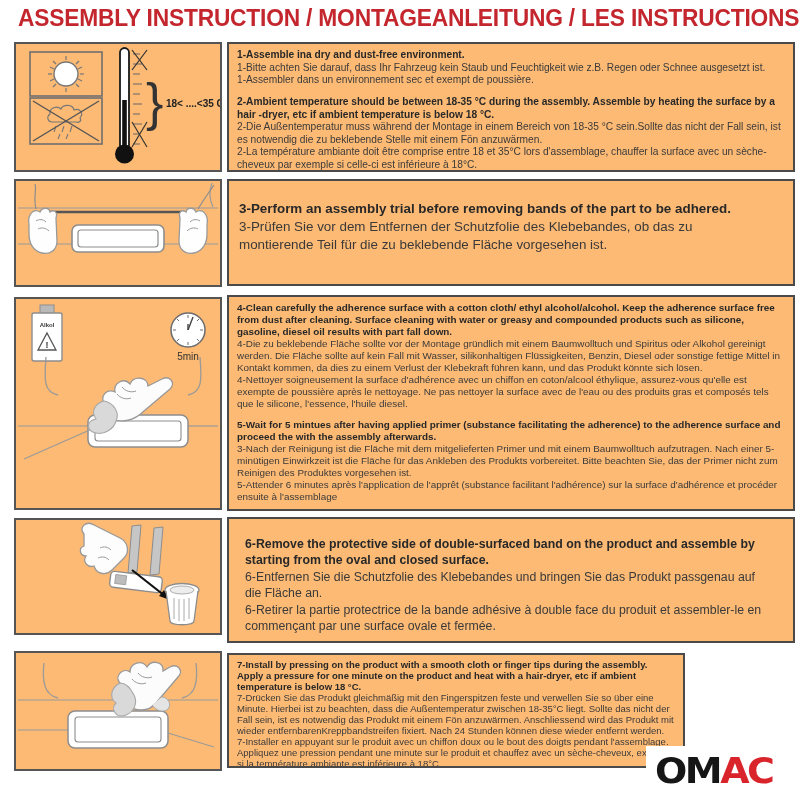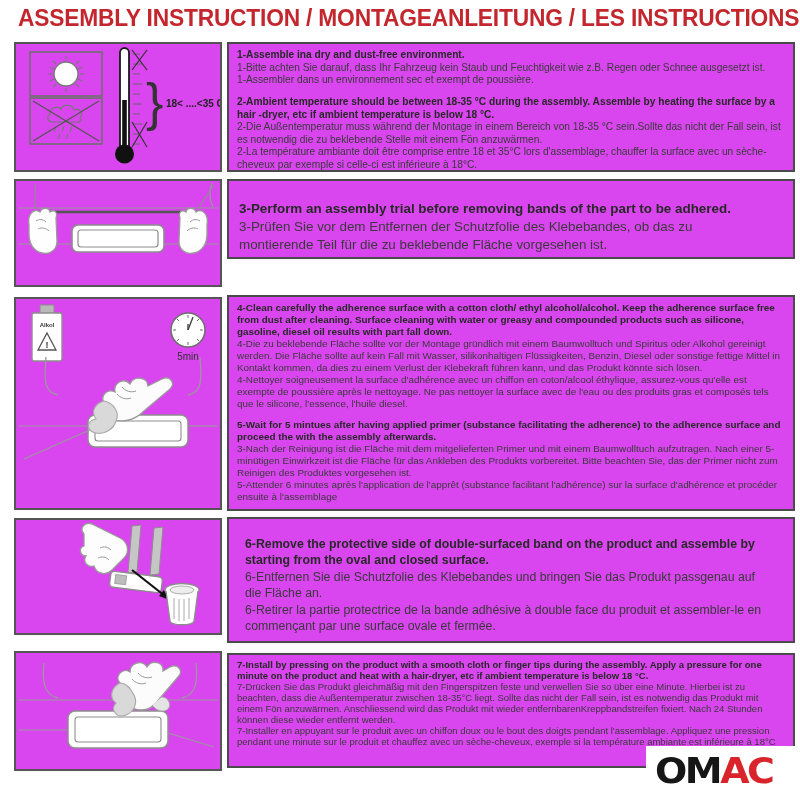--- a/index.html
+++ b/index.html
@@ -1,21 +1,21 @@
 <!DOCTYPE html>
 <html><head>
 <meta charset="utf-8">
 <style>
   html,body{margin:0;padding:0;background:#ffffff;}
   .page{position:relative;width:800px;height:800px;background:#ffffff;overflow:hidden;
         font-family:"Liberation Sans","DejaVu Sans",sans-serif;}
   .header{position:absolute;left:18px;top:5px;width:770px;
           font-size:23px;font-weight:800;color:#c4262e;letter-spacing:-0.2px;
           transform:scaleX(0.99);transform-origin:left;white-space:nowrap;}
-  .cell{position:absolute;background:#d946ef;border:2px solid #4a4a4a;box-sizing:border-box;overflow:hidden;}
+  .cell{position:absolute;background:#fdba74;border:2px solid #4a4a4a;box-sizing:border-box;overflow:hidden;}
   .cell.left{border-color:#555;}
   .txt p{margin:0;color:#3a3a3a;}
   .txt p.en{font-weight:700;color:#282828;}
   .gap{height:9px;}
   
   .r1{padding:5px 8px;font-size:10.2px;line-height:1.24;}
   .r2{padding:19px 10px 0 10px;font-size:13.4px;line-height:1.34;}
   .r2 p{max-width:516px;}
   .r3{padding:5px 8px;font-size:9.9px;line-height:1.21;}
   .r4{padding:17px 10px 0 16px;font-size:12.3px;line-height:1.34;}
@@ -125,21 +125,21 @@
         <path d="M13,44 C11,33 18,27 24,31 C26,26 33,26 34,31 C38,28 42,31 40,37 L41,60 C41,69 34,74 26,72 C17,70 13,62 13,53 Z" fill="#fefefe" stroke="#9a9a9a" stroke-width="1.3"></path>
         <path d="M20,40 C23,38 27,38 30,41 M22,48 C26,46 30,47 33,50" fill="none" stroke="#9a9a9a" stroke-width="1"></path>
       </g>
       <g>
         <path d="M191,44 C193,33 186,27 180,31 C178,26 171,26 170,31 C166,28 162,31 164,37 L163,60 C163,69 170,74 178,72 C187,70 191,62 191,53 Z" fill="#fefefe" stroke="#9a9a9a" stroke-width="1.3"></path>
         <path d="M184,40 C181,38 177,38 174,41 M182,48 C178,46 174,47 171,50" fill="none" stroke="#9a9a9a" stroke-width="1"></path>
       </g>
     </svg>
   </div>
 
-  <div class="cell txt r2" style="left:227px;top:179px;width:568px;height:80px;">
+  <div class="cell txt r2" style="left:227px;top:179px;width:568px;height:107px;">
     <p class="en">3-Perform an assembly trial before removing bands of the part to be adhered.</p>
     <p>3-Prüfen Sie vor dem Entfernen der Schutzfolie des Klebebandes, ob das zu montierende Teil für die zu beklebende Fläche vorgesehen ist.</p>
   </div>
 
   <div class="cell left" style="left:14px;top:297px;width:208px;height:213px;">
     <svg width="204" height="209" viewBox="0 0 204 209">
       <g>
         <rect x="24" y="6" width="14" height="9" fill="#b9b9b9" stroke="#8d8d8d" stroke-width="1"></rect>
         <rect x="16" y="14" width="30" height="48" rx="2" fill="#ffffff" stroke="#8d8d8d" stroke-width="1.4"></rect>
         <text x="31" y="28" font-size="6" font-weight="bold" fill="#3a3a3a" text-anchor="middle">Alkol</text>
@@ -232,21 +232,21 @@
       <line x1="152" y1="80" x2="198" y2="94" stroke="#9a9a9a" stroke-width="1.1"></line>
       <g>
         <path d="M108,42 C100,46 96,36 104,30 C98,24 106,14 114,19 C114,10 126,6 131,14 C136,6 148,9 147,18 L154,14 C162,10 168,18 162,24 L140,50 C132,60 118,58 112,52 Z" fill="#fcfcfc" stroke="#999" stroke-width="1.3"></path>
         <path d="M116,26 C119,30 125,32 130,30 M122,20 C125,24 131,26 136,24" fill="none" stroke="#999" stroke-width="1"></path>
         <path d="M104,30 C96,34 92,44 100,50 C94,56 100,66 110,62 C118,59 122,50 118,42 C114,34 110,30 104,30 Z" fill="#d9d9d9" stroke="#a8a8a8" stroke-width="1.1"></path>
         <path d="M136,52 C140,58 148,60 152,56 C156,52 152,44 146,44" fill="#e4e4e4" stroke="#a8a8a8" stroke-width="1"></path>
       </g>
     </svg>
   </div>
 
-  <div class="cell txt r5" style="left:227px;top:653px;width:568px;height:115px;">
+  <div class="cell txt r5" style="left:227px;top:653px;width:458px;height:115px;">
     <p class="en">7-Install by pressing on the product with a smooth cloth or finger tips during the assembly. Apply a pressure for one minute on the product and heat with a hair-dryer, etc if ambient temperature is below 18 °C.</p>
     <p>7-Drücken Sie das Produkt gleichmäßig mit den Fingerspitzen feste und verwellen Sie so über eine Minute. Hierbei ist zu beachten, dass die Außentemperatur zwischen 18-35°C liegt. Sollte das nicht der Fall sein, ist es notwendig das Produkt mit einem Fön anzuwärmen. Anschliessend wird das Produkt mit wieder entfernbarenKreppbandstreifen fixiert. Nach 24 Stunden können diese wieder entfernt werden.</p>
     <p>7-Installer en appuyant sur le produit avec un chiffon doux ou le bout des doigts pendant l'assemblage. Appliquez une pression pendant une minute sur le produit et chauffez avec un sèche-cheveux, exemple si la température ambiante est inférieure à 18°C</p>
   </div>
 
   <div class="logo">
     <span class="black">OM</span>
       <span class="red">AC</span>
   </div>
 

